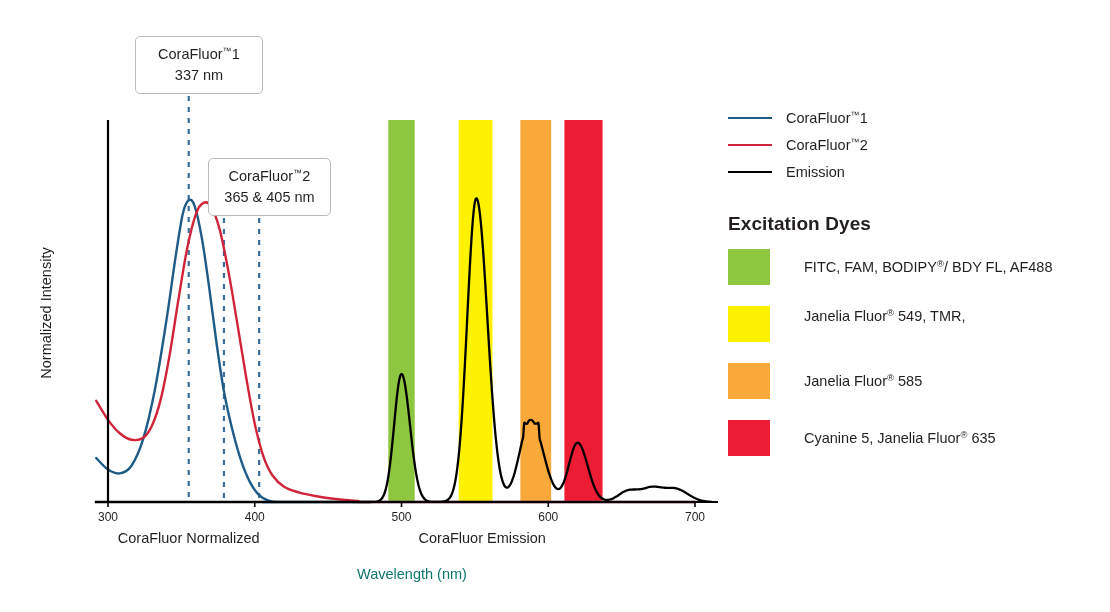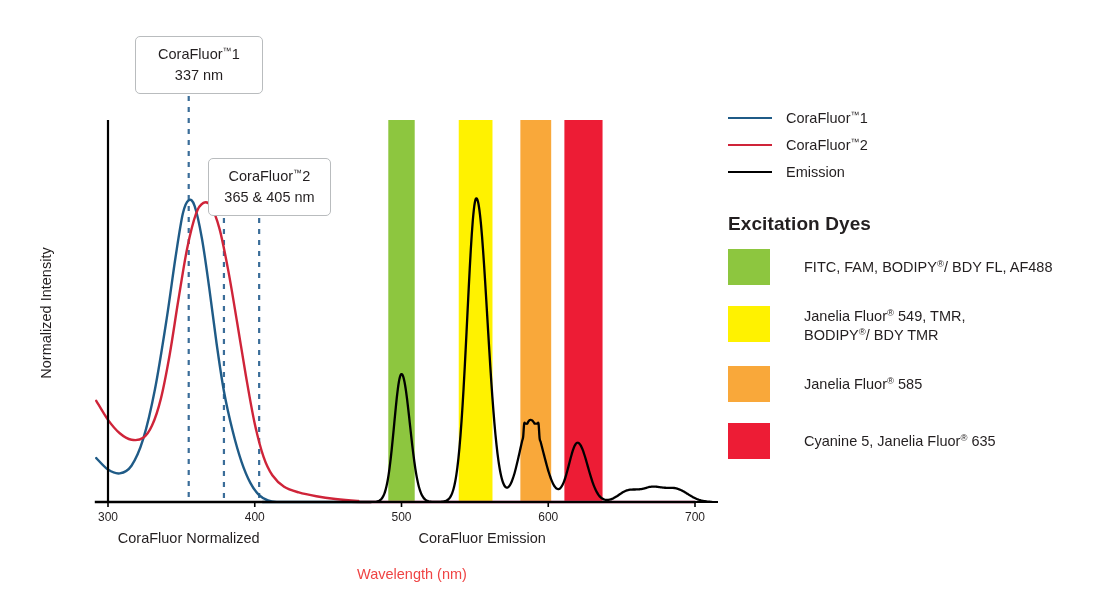--- a/index.html
+++ b/index.html
@@ -73,21 +73,21 @@
     width: 260px;
     margin-left: -130px;
   }
   #x-axis-title {
     position: absolute;
     left: 0;
     top: 566px;
     width: 824px;
     text-align: center;
     font-size: 14.5px;
-    color: #ef4444;
+    color: #0f766e;
   }
   #y-axis-title {
     position: absolute;
     left: -44px;
     top: 305px;
     width: 180px;
     text-align: center;
     font-size: 14.5px;
     color: #231f20;
     transform: rotate(-90deg);
@@ -231,21 +231,20 @@
         <div class="dye-row">
           <span class="dye-swatch" style="background: rgb(141, 198, 63);"></span>
           <span class="dye-label">
             <span class="ln">FITC, FAM, BODIPY<span class="reg">®</span>/ BDY FL, AF488</span>
           </span>
         </div>
         <div class="dye-row">
           <span class="dye-swatch" style="background: rgb(255, 242, 0);"></span>
           <span class="dye-label two-line">
             <span class="ln">Janelia Fluor<span class="reg">®</span> 549, TMR,</span>
-            <span class="ln">BODIPY<span class="reg">®</span>/ BDY TMR</span>
           </span>
         </div>
         <div class="dye-row">
           <span class="dye-swatch" style="background: rgb(249, 168, 58);"></span>
           <span class="dye-label">
             <span class="ln">Janelia Fluor<span class="reg">®</span> 585</span>
           </span>
         </div>
         <div class="dye-row">
           <span class="dye-swatch" style="background: rgb(237, 28, 53);"></span>

